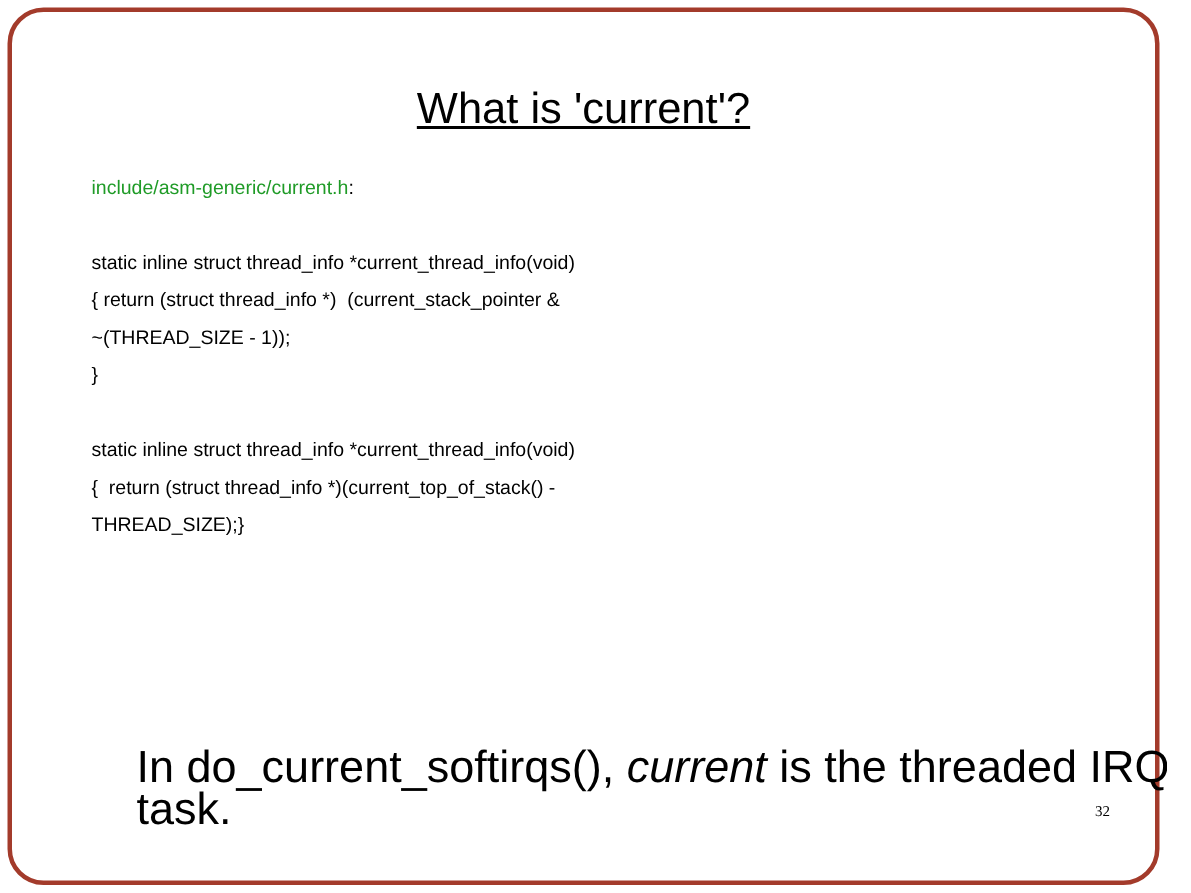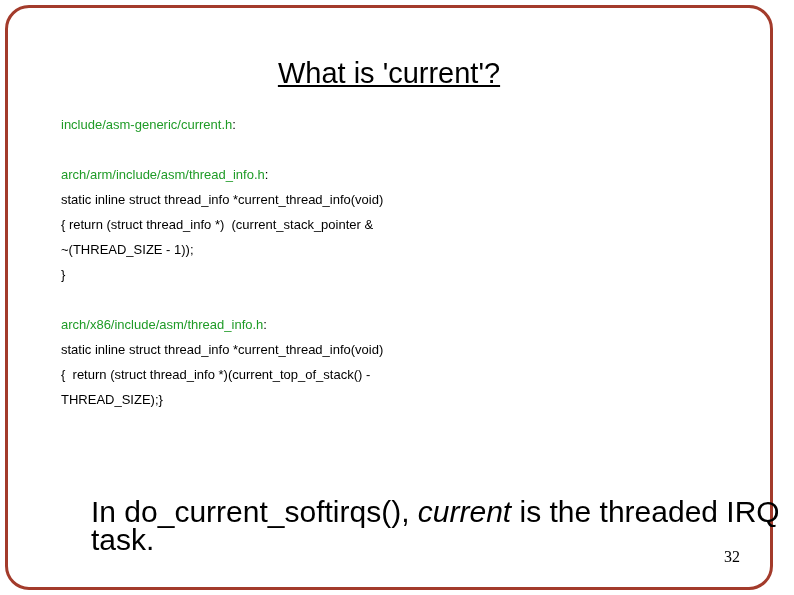--- a/index.html
+++ b/index.html
@@ -55,52 +55,50 @@
     top: 498px;
     width: 720px;
     font-size: 30px;
     line-height: 28px;
     color: var(--text-black);
     margin-left: 44px;
   }
   .footer .em { font-style: italic; }
   .page-number {
     position: absolute;
-    top: 548px;
+    top: 536px;
     right: 38px;
     font-family: "Liberation Serif", serif;
-    font-size: 16px;
+    font-size: 10px;
     color: var(--text-black);
   }
 </style>
 </head>
 <body>
 
 <div class="slide">
 
   <div class="frame"></div>
 
   <div class="title">What is 'current'?</div>
 
   <div class="content">
 
     <div class="code-block">
       <div class="path-line"><span class="path-label">include/asm-generic/current.h</span><span class="path-colon">:</span></div>
     </div>
 
     <div class="code-block">
-      <div class="path-line"><span class="path-label">arch/arm/include/asm/thread_info.h</span><span class="path-colon">:</span></div>
       <div class="code-text">static inline struct thread_info *current_thread_info(void)
 { return (struct thread_info *)  (current_stack_pointer &amp;
 ~(THREAD_SIZE - 1));
 }</div>
     </div>
 
     <div class="code-block">
-      <div class="path-line"><span class="path-label">arch/x86/include/asm/thread_info.h</span><span class="path-colon">:</span></div>
       <div class="code-text">static inline struct thread_info *current_thread_info(void)
 {  return (struct thread_info *)(current_top_of_stack() -
 THREAD_SIZE);}</div>
     </div>
 
   </div>
 
   <div class="footer"><span>In do_current_softirqs(), </span><span class="em">current</span><span> is the threaded IRQ task.</span></div>
 
   <div class="page-number">32</div>

